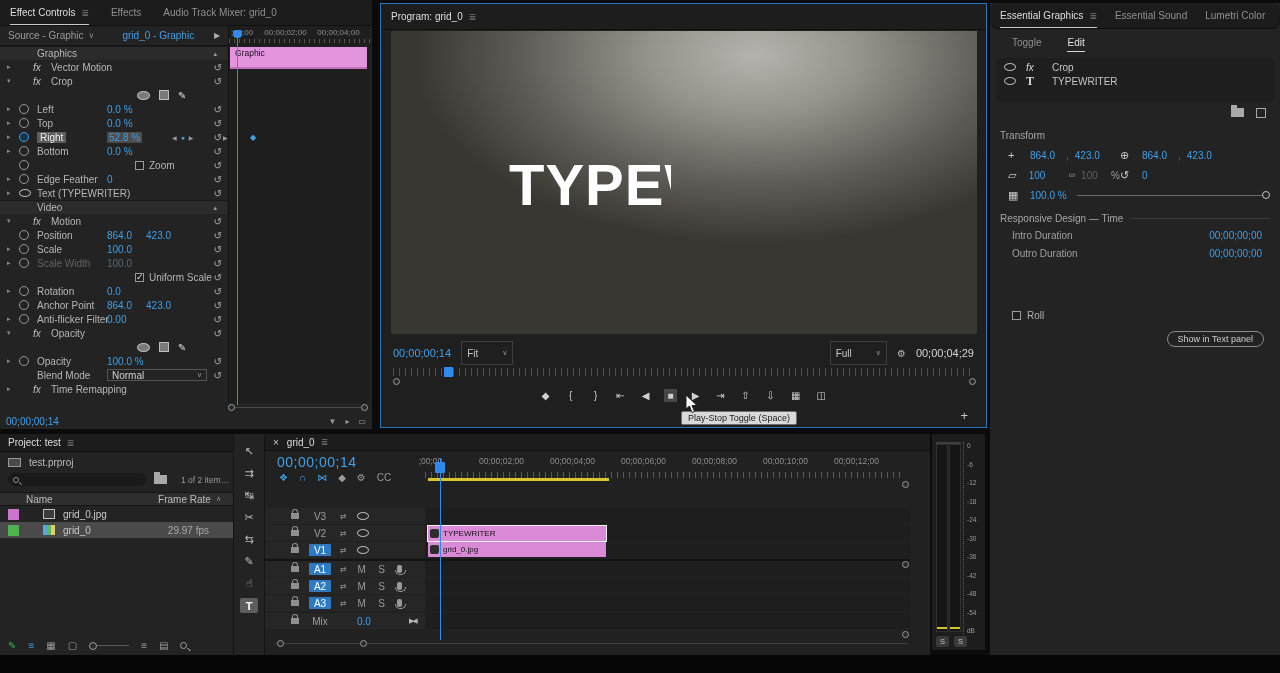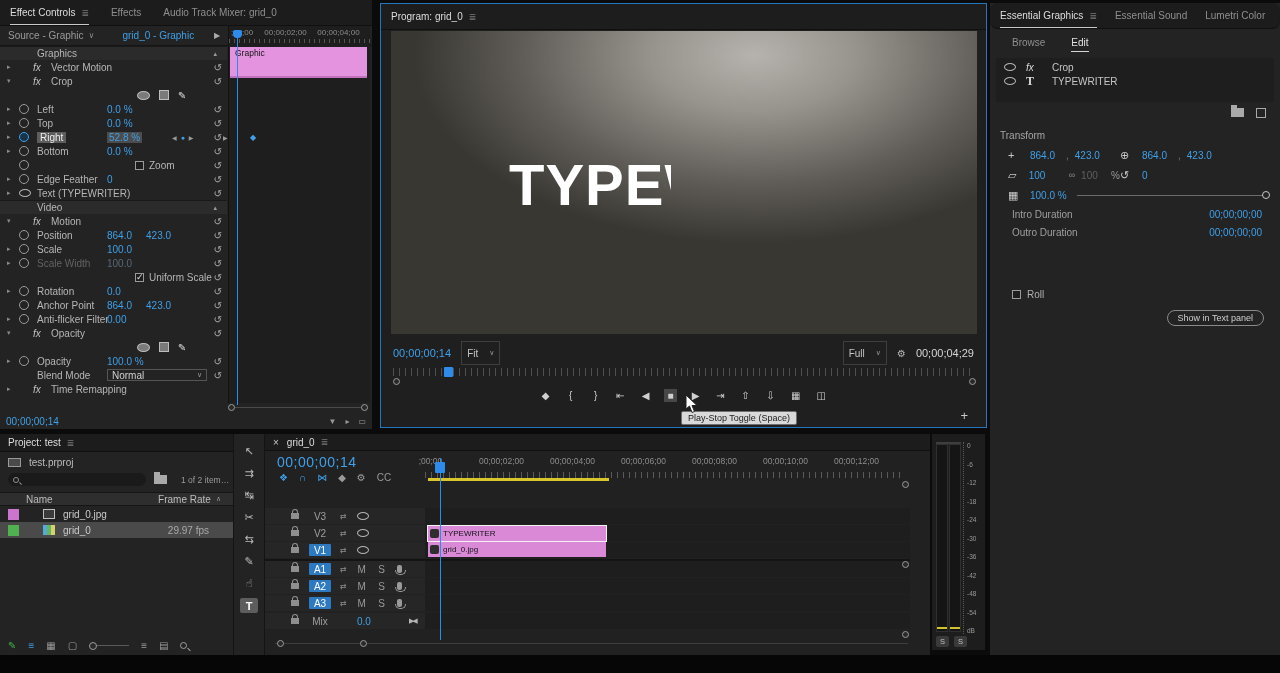--- a/index.html
+++ b/index.html
@@ -54,42 +54,42 @@
   .ecrow.dis .lbl{color:#636363;}
   .ecrow.dis .val{color:#56697a;}
   .ecrow .rst{position:absolute;right:5px;color:#a8a8a8;font-size:10px;visibility:hidden;}
   .ecrow.r .rst{visibility:visible;}
   
   .ec-mini{position:absolute;left:228px;top:26px;width:142px;bottom:26px;background:#1e1e1e;border-left:1px solid #121212;}
   .ec-ruler{display:flex;height:13px;align-items:center;color:#8d8d8d;font-size:8px;}
   .ec-ruler .r0{width:30px;text-align:left;padding-left:2px;}
   .ec-ruler .rl{width:53px;text-align:center;}
   .ec-ticks{height:4px;background:repeating-linear-gradient(90deg,#555 0 1px,transparent 1px 5px);}
-  .ec-gbar{position:absolute;left:1px;top:21px;right:3px;height:31px;background:#e494de;color:#141414;font-size:8.5px;padding:1px 0 0 5px;border-bottom:2px solid #c272bc;}
+  .ec-gbar{position:absolute;left:1px;top:21px;right:3px;height:22px;background:#e494de;color:#141414;font-size:8.5px;padding:1px 0 0 5px;border-bottom:2px solid #c272bc;}
   .ec-kf{position:absolute;left:21px;top:107px;color:#3fa0e8;font-size:8px;}
   .ec-kfprev{position:absolute;left:-6px;top:108px;color:#9a9a9a;font-size:6px;}
   .ec-ph{position:absolute;left:237px;top:30px;height:375px;width:1px;background:#2d8ceb;}
   .ec-phh{position:absolute;left:233px;top:30px;width:9px;height:8px;background:#2d8ceb;border-radius:2px 2px 4px 4px;}
   .ec-hscroll{position:absolute;left:228px;right:4px;top:404px;height:7px;}
   .ec-hscroll .ln{position:absolute;left:3px;right:3px;top:3px;height:1px;background:#4a4a4a;}
   .knob{width:7px;height:7px;border:1px solid #9a9a9a;border-radius:50%;background:#2a2a2a;position:absolute;}
   .ec-foot{position:absolute;left:0;bottom:0;height:16px;width:100%;display:flex;align-items:center;padding:0 6px;}
   .ec-foot .tc{color:#3fa0e8;}
   .ec-foot .ficons{margin-left:auto;display:flex;gap:9px;color:#9a9a9a;font-size:8px;}
 
   
   .prog{left:380px;top:3px;width:607px;height:425px;border:1px solid #2576bd;background:#1f1f1f;}
   .prog .tabsbar{background:#1d1d1d;}
   .canvas{position:absolute;left:10px;top:27px;width:586px;height:303px;
     background:radial-gradient(ellipse 58% 62% at 62% 8%,#b6b3ae 0%,#97948e 30%,#605d58 68%,#393731 100%);}
   .canvas-text{position:absolute;left:118px;top:120px;width:162px;height:72px;overflow:hidden;white-space:nowrap;
     font-weight:bold;font-size:58px;color:#fff;letter-spacing:1px;font-family:"Liberation Sans",sans-serif;}
   .pbar{position:absolute;left:0;top:340px;width:100%;height:18px;display:flex;align-items:center;padding:0 12px;gap:10px;}
   .pbar .tc{color:#3fa0e8;font-size:11px;}
-  .ddsm{display:flex;align-items:center;gap:11px;border:1px solid #3e3e3e;height:24px;padding:0 5px;color:#c4c4c4;}
+  .ddsm{display:flex;align-items:center;gap:24px;border:1px solid #3e3e3e;height:24px;padding:0 5px;color:#c4c4c4;}
   .ddsm .dc{font-size:7px;color:#999;}
   .pbar .right{margin-left:auto;display:flex;align-items:center;gap:10px;}
   .pbar .dur{color:#d5d5d5;font-size:11px;}
   .wrench{color:#b5b5b5;}
   .pminitl{position:absolute;left:12px;right:12px;top:364px;height:8px;background:repeating-linear-gradient(90deg,#4e4e4e 0 1px,transparent 1px 6px);}
   .pmark{position:absolute;left:63px;top:363px;width:9px;height:10px;background:#2d8ceb;border-radius:1px;}
   .pknob1{left:12px;top:374px;}
   .pknob2{left:588px;top:374px;}
   .transport{position:absolute;left:0;top:385px;width:100%;display:flex;justify-content:center;gap:12px;align-items:center;}
   .tbtn{color:#cfcfcf;font-size:10px;min-width:13px;text-align:center;padding:1px 2px;}
@@ -691,21 +691,21 @@
     <div class="tabsbar">
       <span class="tab active">
           <span>Essential Graphics</span>
           <span class="pmenu">≣</span>
           <span class="ul"></span>
         </span>
       <span class="tab">Essential Sound</span>
       <span class="tab">Lumetri Color</span>
     </div>
     <div class="subtabs">
-      <span class="subtab">Browse</span>
+      <span class="subtab">Toggle</span>
       <span class="subtab active"><span>Edit</span><span class="ul"></span></span>
     </div>
     <div class="lyrlist">
 
     <div class="lyr">
         <span class="eye"></span>
         <span class="lyr-ic fx">fx</span>
         <span class="nm">Crop</span>
       </div>
         <div class="lyr">
@@ -748,20 +748,24 @@
       </span>
     </div>
     <div class="tfrow">
       <span class="ic">▦</span>
       <span class="bv">100.0 %</span>
       <span class="sliderline">
           <span class="hndl"></span>
         </span>
     </div>
 
+    <div class="rsp-title">
+      <span>Responsive Design — Time</span>
+        <span class="ln"></span>
+    </div>
     <div class="rsprow">
       <span>Intro Duration</span>
       <span class="v">00;00;00;00</span>
     </div>
     <div class="rsprow">
       <span>Outro Duration</span>
       <span class="v">00;00;00;00</span>
     </div>
     <div class="rollrow">
       <span class="chkbox"></span>

